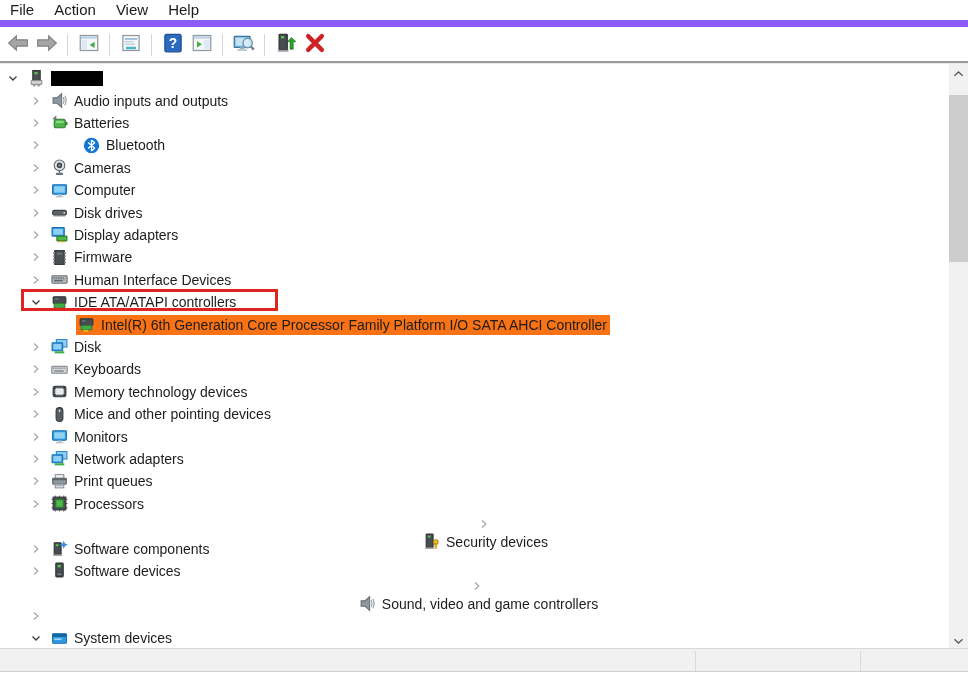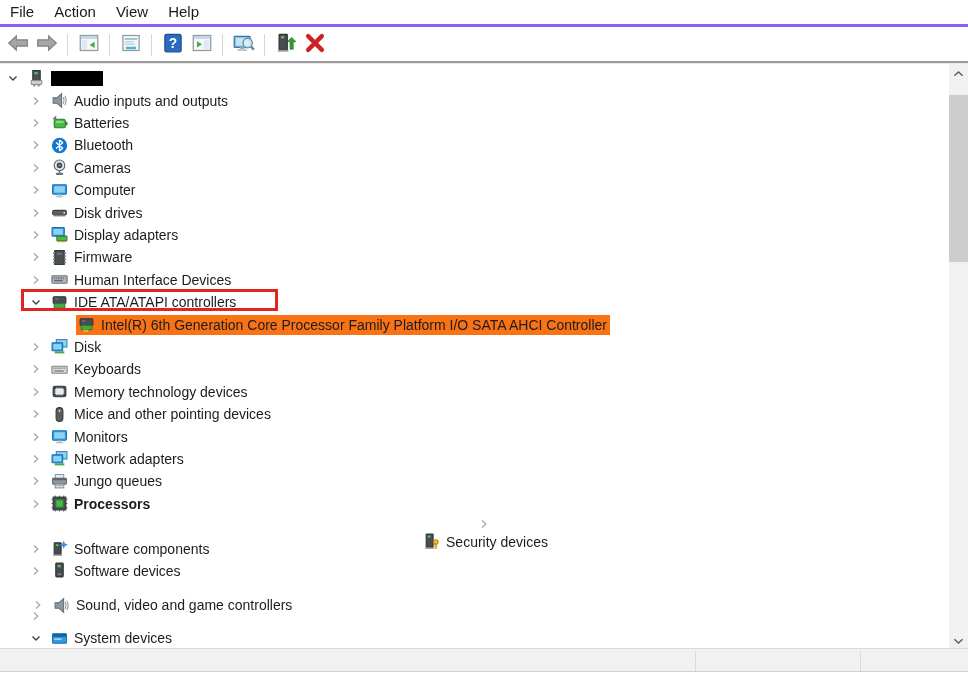--- a/index.html
+++ b/index.html
@@ -1,20 +1,20 @@
 <!DOCTYPE html>
 <html><head>
 <meta charset="utf-8">
 <style>
   * { margin:0; padding:0; box-sizing:border-box; }
   html,body { width:968px; height:675px; background:#fff; font-family:"Liberation Sans", sans-serif; }
   #window { position:relative; width:968px; height:675px; background:#fff; overflow:hidden; }
 
   
-  #menu-bar { position:absolute; top:0; left:0; width:968px; height:27px; display:flex; align-items:center; padding-left:2px; background:#fff; border-bottom:3px solid #8b5cf6; }
+  #menu-bar { position:absolute; top:0; left:0; width:968px; height:27px; display:flex; align-items:center; padding-left:2px; background:#fff; border-bottom:7px solid #8b5cf6; }
   .menu-item { padding:0 10px; font-size:15px; color:#1a1a1a; line-height:26px; cursor:default; }
   .menu-item:first-child { padding-left:8px; }
 
   
   #toolbar { position:absolute; top:28px; left:0; width:968px; height:33px; display:flex; align-items:center; padding-left:3px; background:#fff; }
   .tb-btn { width:27px; height:27px; display:flex; align-items:center; justify-content:center; margin:0 1px; }
   .tb-divider { width:1px; height:22px; background:#d6d6d6; margin:0 6px; }
 
   
   #separator { position:absolute; top:61px; left:0; width:968px; height:3px; background:#9b9b9b; border-bottom:1px solid #e8e8e8; }
@@ -173,21 +173,21 @@
               <svg width="17" height="17" viewBox="0 0 16 16">
                 <path d="M2 5 l3 -3 M3.2 3.2 l1.8 1.8" stroke="#6a6f73" stroke-width="1.2" fill="none"></path>
                 <rect x="3" y="5" width="10.5" height="8" rx="2" fill="#4db848" stroke="#2e7d32"></rect>
                 <rect x="13.5" y="7.5" width="2" height="3" fill="#2e7d32"></rect>
                 <rect x="4.5" y="6.5" width="7.5" height="2" rx="1" fill="#8fd98a"></rect>
               </svg>
             </span>
             <span>Batteries</span>
           </span>
         </div>
-        <div class="tree-row" style="top: 70.2px; padding-left: 27px;">
+        <div class="tree-row" style="top: 70.2px; padding-left: 27px; gap: 32px;">
           <span class="chev-slot">
             <svg width="16" height="16" viewBox="0 0 16 16">
               <path d="M6 4.5 L9.8 8 L6 11.5" stroke="#a8a8a8" stroke-width="1.3" fill="none"></path>
             </svg>
           </span>
           <span class="row-content">
             <span class="t-icon">
               <svg width="17" height="17" viewBox="0 0 16 16">
                 <circle cx="8" cy="8" r="7.2" fill="#1077d4"></circle>
                 <path d="M8 2.8 v10.4 M8 2.8 l3 2.7 -6.2 5.3 M8 13.2 l3 -2.7 -6.2 -5.3" stroke="#fff" stroke-width="1.2" fill="none" stroke-linejoin="round"></path>
@@ -476,24 +476,24 @@
           <span class="row-content">
             <span class="t-icon">
               <svg width="17" height="17" viewBox="0 0 16 16">
                 <rect x="4" y="1.5" width="8" height="3.5" fill="#f2f2f2" stroke="#8a9096"></rect>
                 <rect x="1.5" y="5" width="13" height="5.5" rx="0.8" fill="#8e979e" stroke="#5f666b"></rect>
                 <rect x="1.5" y="5" width="13" height="1.8" fill="#5f666b"></rect>
                 <rect x="4" y="10.5" width="8" height="3.5" fill="#e8eaec" stroke="#8a9096"></rect>
                 <rect x="5" y="11.5" width="6" height="0.9" fill="#9aa0a4"></rect>
               </svg>
             </span>
-            <span>Jungo queues</span>
-          </span>
-        </div>
-        <div class="tree-row" style="top: 428.6px; padding-left: 27px; font-weight: bold;">
+            <span>Print queues</span>
+          </span>
+        </div>
+        <div class="tree-row" style="top: 428.6px; padding-left: 27px;">
           <span class="chev-slot">
             <svg width="16" height="16" viewBox="0 0 16 16">
               <path d="M6 4.5 L9.8 8 L6 11.5" stroke="#a8a8a8" stroke-width="1.3" fill="none"></path>
             </svg>
           </span>
           <span class="row-content">
             <span class="t-icon">
               <svg width="17" height="17" viewBox="0 0 16 16">
                 <g stroke="#5f666b" stroke-width="1">
                   <line x1="4" y1="0.5" x2="4" y2="2"></line>
@@ -564,21 +564,21 @@
             <span class="t-icon">
               <svg width="17" height="17" viewBox="0 0 16 16">
                 <rect x="4.5" y="1" width="7" height="13" rx="0.8" fill="#474c50" stroke="#2e3234"></rect>
                 <rect x="6.2" y="2.8" width="3" height="2.2" fill="#57c94f"></rect>
                 <rect x="6.2" y="11" width="3.5" height="0.9" fill="#9aa0a4"></rect>
               </svg>
             </span>
             <span>Software devices</span>
           </span>
         </div>
-        <div class="tree-row" style="top: 530px; padding-left: 29px;">
+        <div class="tree-row" style="top: 513px; padding-left: 13px; flex-direction: column;">
           <span class="chev-slot">
             <svg width="16" height="16" viewBox="0 0 16 16">
               <path d="M6 4.5 L9.8 8 L6 11.5" stroke="#a8a8a8" stroke-width="1.3" fill="none"></path>
             </svg>
           </span>
           <span class="row-content">
             <span class="t-icon">
               <svg width="17" height="17" viewBox="0 0 16 16">
                 <polygon points="2,5.5 5.5,5.5 10,1.5 10,14.5 5.5,10.5 2,10.5" fill="#8e979e" stroke="#666e75"></polygon>
                 <path d="M11.5 5 q1.5 3 0 6 M13 3.5 q2.5 4.5 0 9" stroke="#8e979e" fill="none" stroke-width="1"></path>

